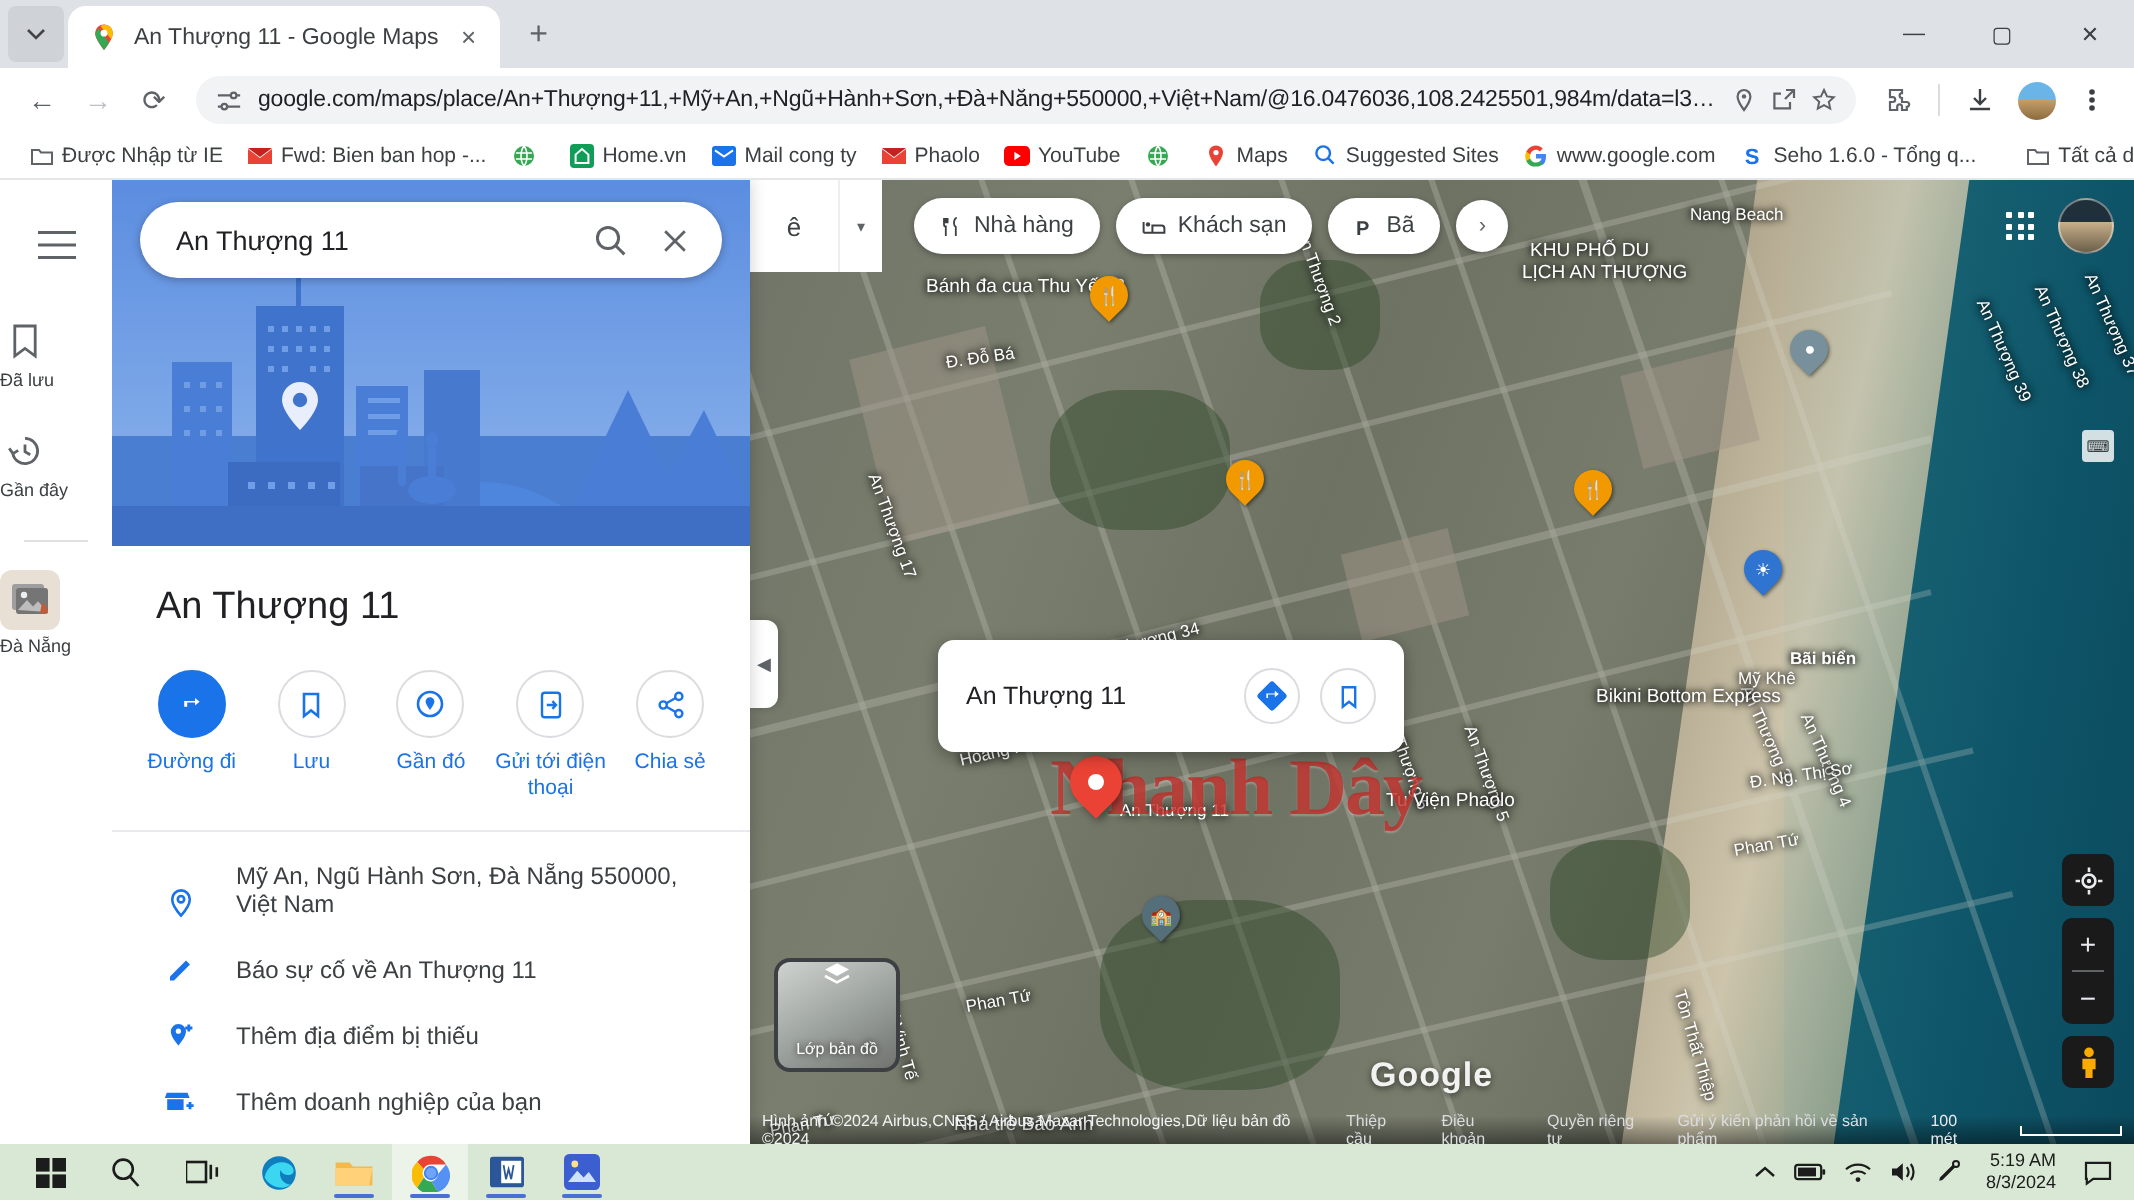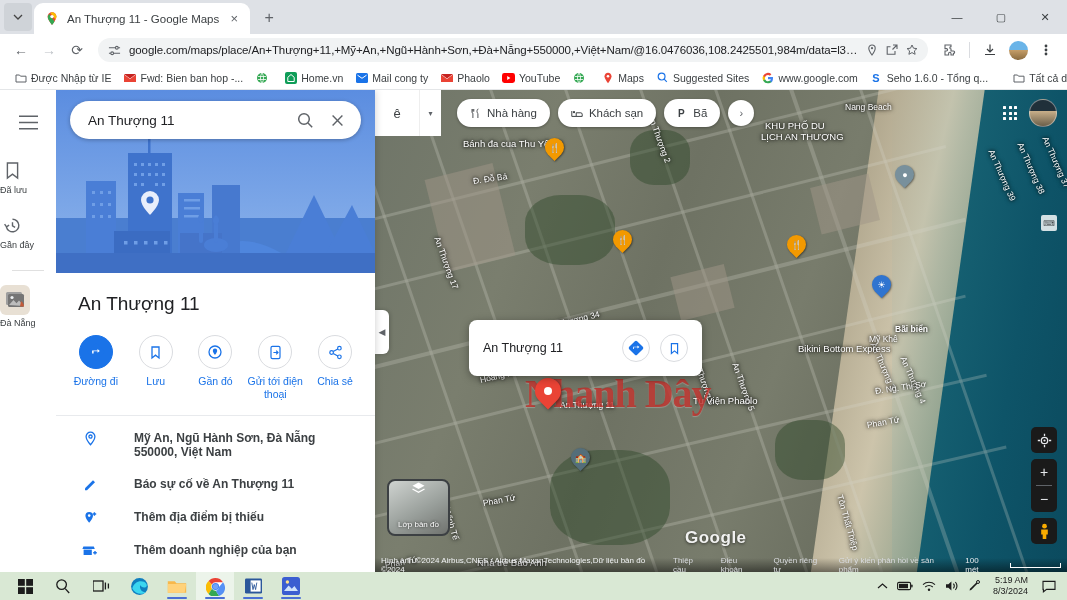--- a/index.html
+++ b/index.html
@@ -126,21 +126,21 @@
     align-items: flex-start;
   }
   .paction { flex: 1; display: flex; flex-direction: column; align-items: center; gap: 6px; }
   .pa-circle {
     width: 34px; height: 34px; border-radius: 50%; border: 1px solid #dadce0;
     display: flex; align-items: center; justify-content: center; color: #1a73e8;
   }
   .pa-circle.filled { background: #1a73e8; border-color: #1a73e8; color: #fff; }
   .pa-label { font-size: 10.5px; color: #1a73e8; text-align: center; line-height: 1.25; }
   .panel-list { padding: 6px 0; overflow: hidden; }
-  .plist-row { display: flex; align-items: flex-start; gap: 34px; padding: 9px 24px; font-weight: bold; }
+  .plist-row { display: flex; align-items: flex-end; gap: 18px; padding: 9px 24px; }
   .plist-ico { width: 20px; flex: 0 0 20px; display: flex; align-items: center;
     justify-content: center; color: #1a73e8; }
   .plist-text { font-size: 12px; color: #3c4043; }
 
   
   .collapse-handle {
     position: absolute; left: 375px; top: 220px; width: 14px; height: 44px;
     background: #fff; border-radius: 0 6px 6px 0; z-index: 24;
     display: flex; align-items: center; justify-content: center;
     box-shadow: 1px 0 4px rgba(0,0,0,.2); color: #5f6368; font-size: 9px;

